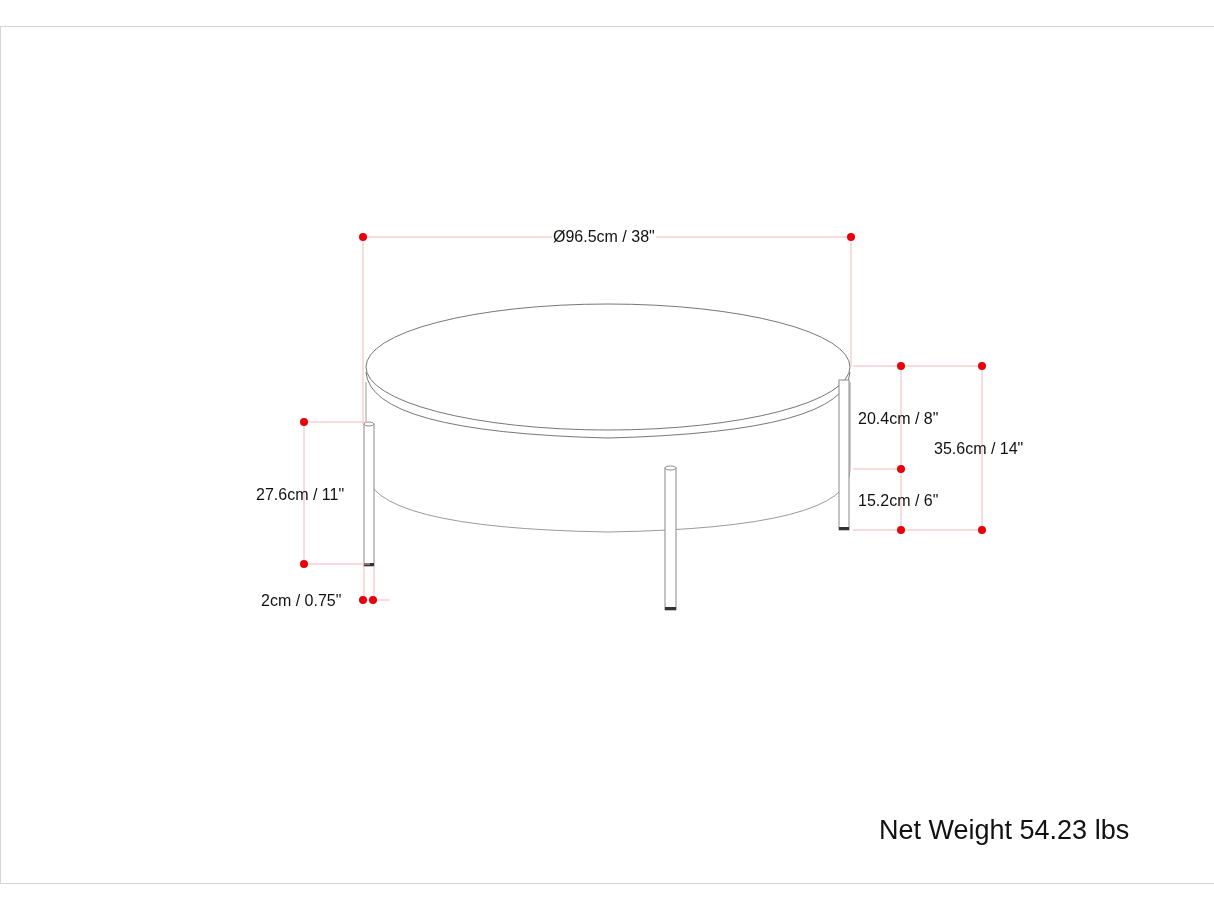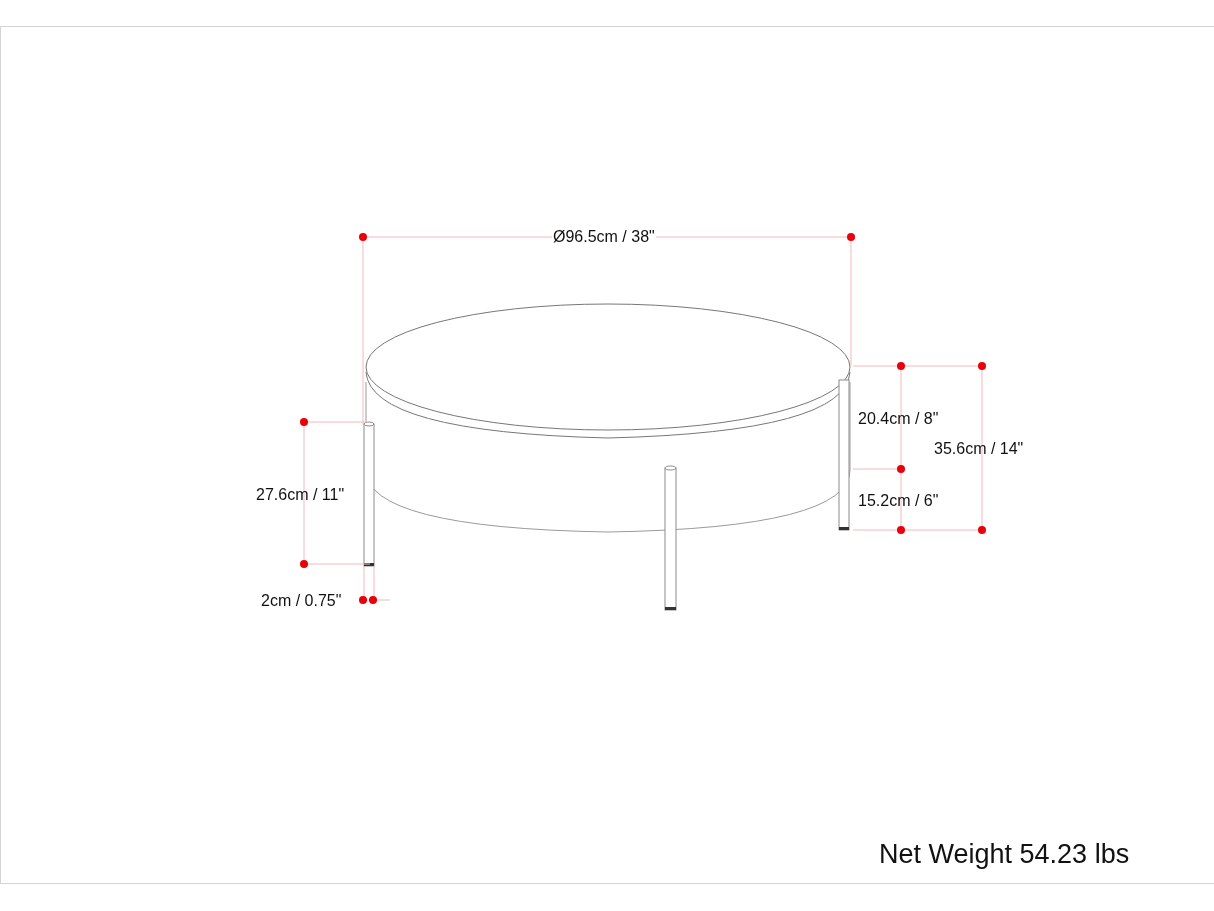--- a/index.html
+++ b/index.html
@@ -78,13 +78,13 @@
   </g>
 </svg>
 
 <div class="lbl" style="left:552px; top:229px; background:#fff; padding:0 1px;">Ø96.5cm / 38"</div>
 <div class="lbl" style="left:858px; top:411px;">20.4cm / 8"</div>
 <div class="lbl" style="left:934px; top:441px;">35.6cm / 14"</div>
 <div class="lbl" style="left:858px; top:493px;">15.2cm / 6"</div>
 <div class="lbl" style="left:256px; top:487px;">27.6cm / 11"</div>
 <div class="lbl" style="left:261px; top:593px;">2cm / 0.75"</div>
 
-<div class="weight" style="left:879px; top:817px;margin-top:24px;">Net Weight 54.23 lbs</div>
+<div class="weight" style="left:879px; top:817px;">Net Weight 54.23 lbs</div>
 
 </body></html>

